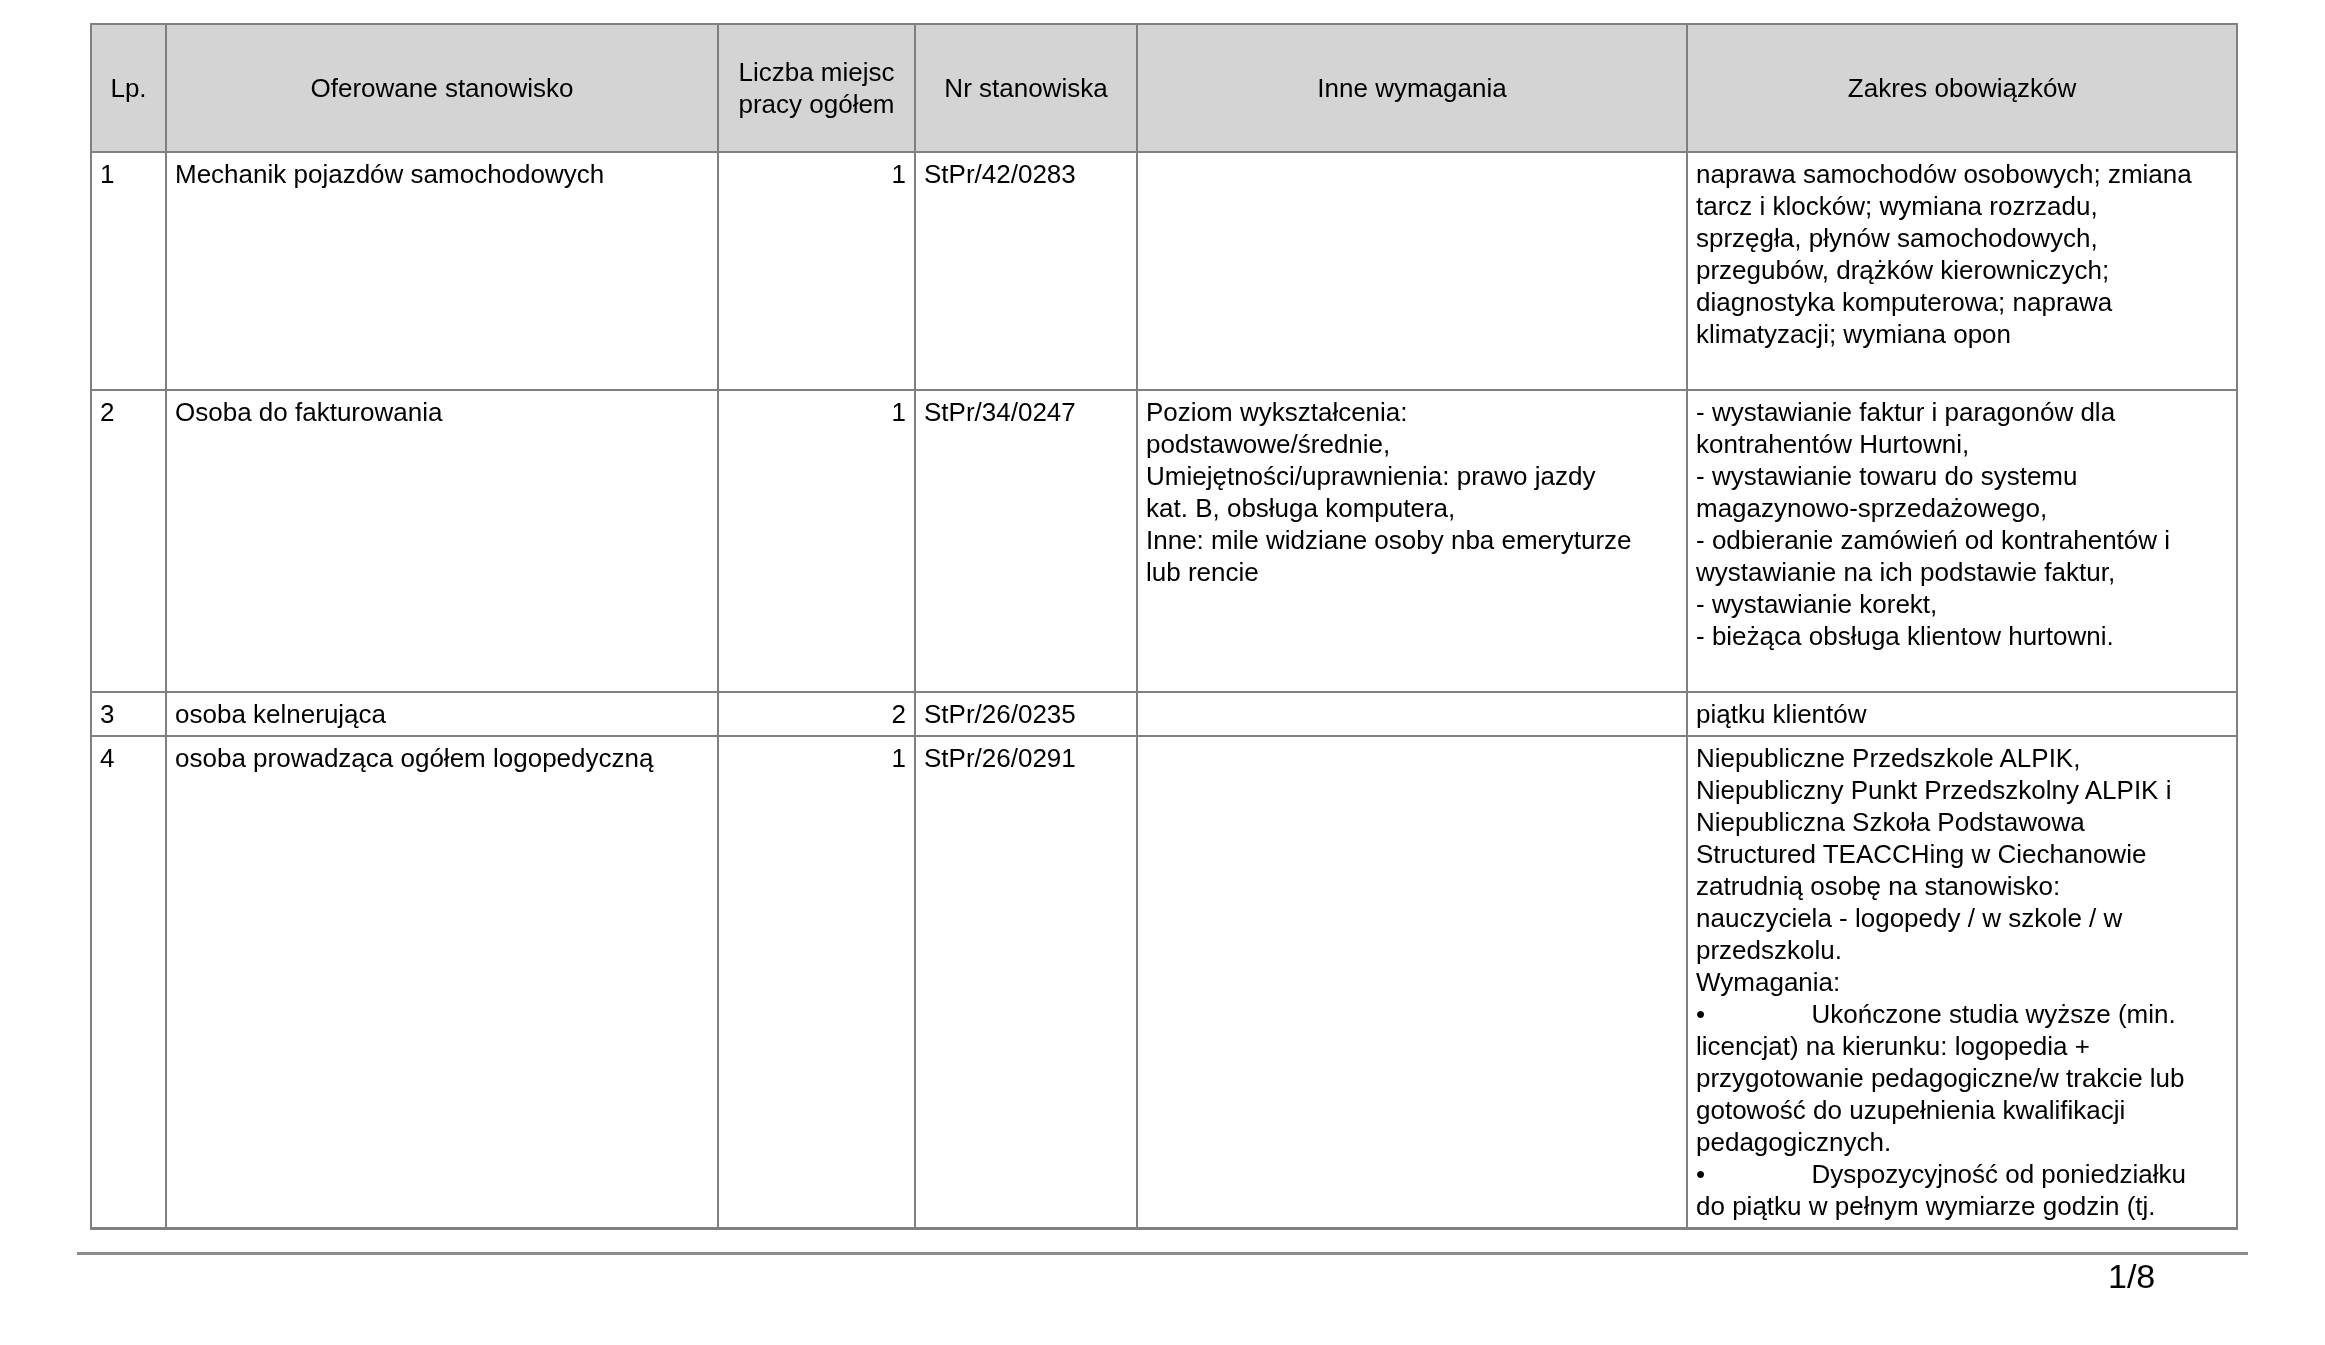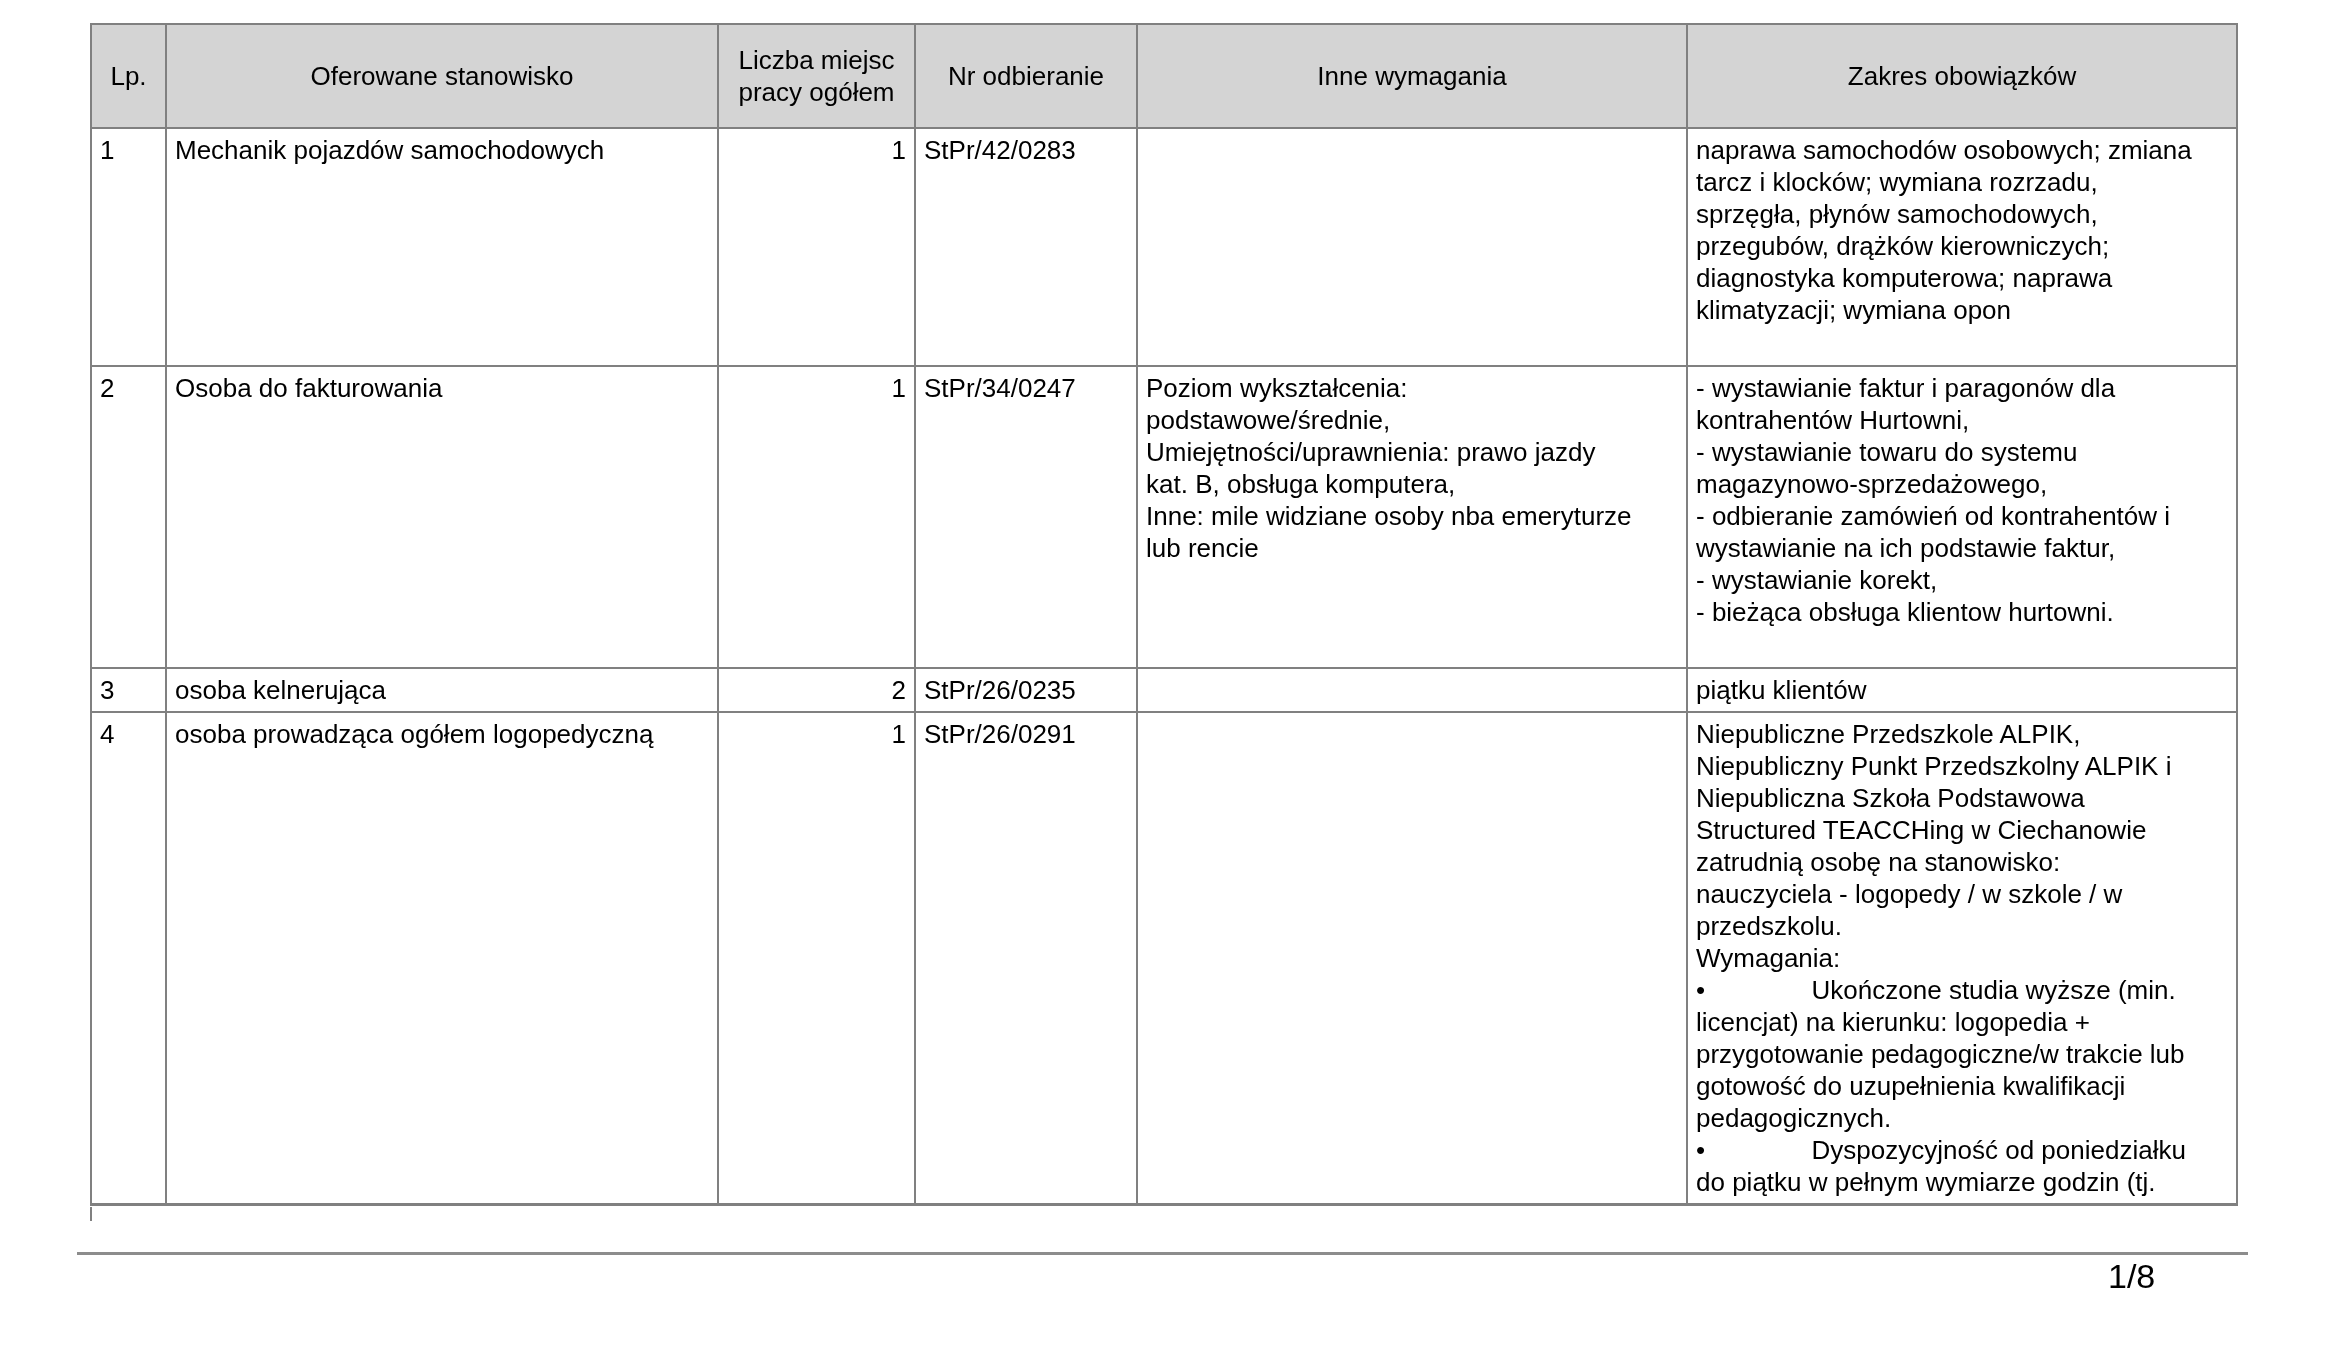--- a/index.html
+++ b/index.html
@@ -43,21 +43,21 @@
     white-space: pre-wrap;
     overflow: hidden;
     tab-size: 16;
   }
   .doc-table td.num {
     text-align: right;
   }
   .doc-table tr.body-row:last-child td {
     border-bottom-width: 3px;
   }
-  .row-header  { height: 104px; margin-top: 8px; }
+  .row-header  { height: 128px; margin-top: 8px; }
   .row-1 { height: 238px; }
   .row-2 { height: 302px; }
   .row-3 { height: 44px; }
   .row-4 { height: 488px; }
   .table-clip-stub {
     position: absolute;
     left: 90px;
     top: 1207px;
     width: 2px;
     height: 14px;
@@ -89,21 +89,21 @@
     <col style="width:197px">
     <col style="width:222px">
     <col style="width:550px">
     <col style="width:550px">
   </colgroup>
   <thead>
     <tr class="row-header">
       <th>Lp.</th>
       <th>Oferowane stanowisko</th>
       <th>Liczba miejsc pracy ogółem</th>
-      <th>Nr odbieranie</th>
+      <th>Nr stanowiska</th>
       <th>Inne wymagania</th>
       <th>Zakres obowiązków</th>
     </tr>
   </thead>
   <tbody>
     <tr class="body-row row-1">
       <td>1</td>
       <td>Mechanik pojazdów samochodowych</td>
       <td class="num">1</td>
       <td>StPr/42/0283</td>

